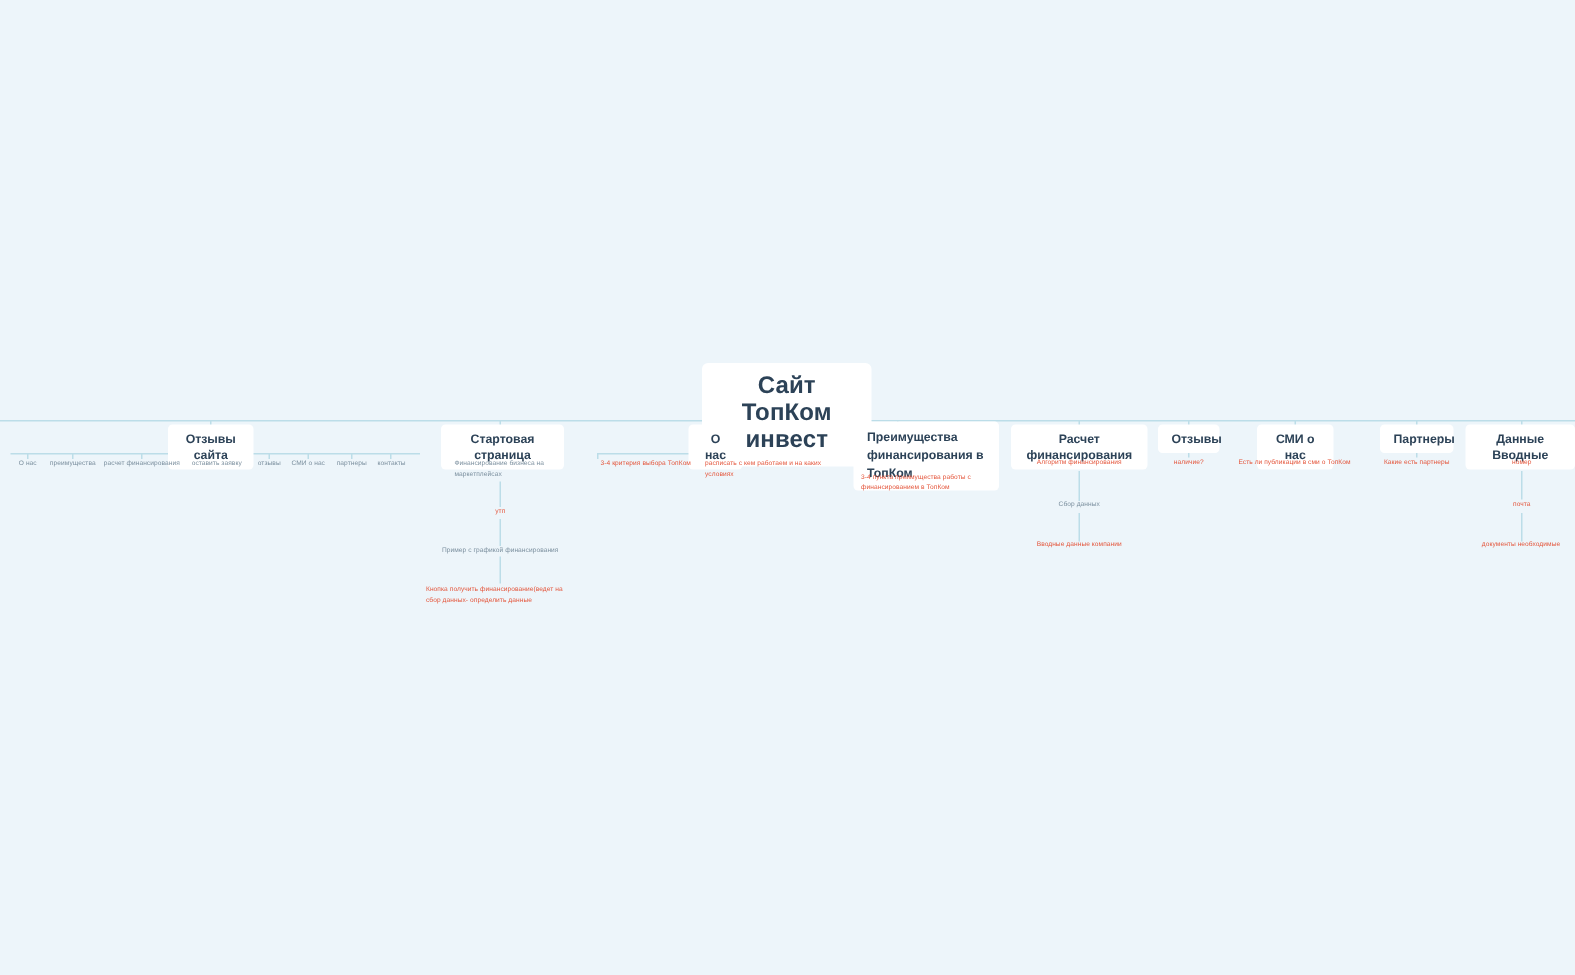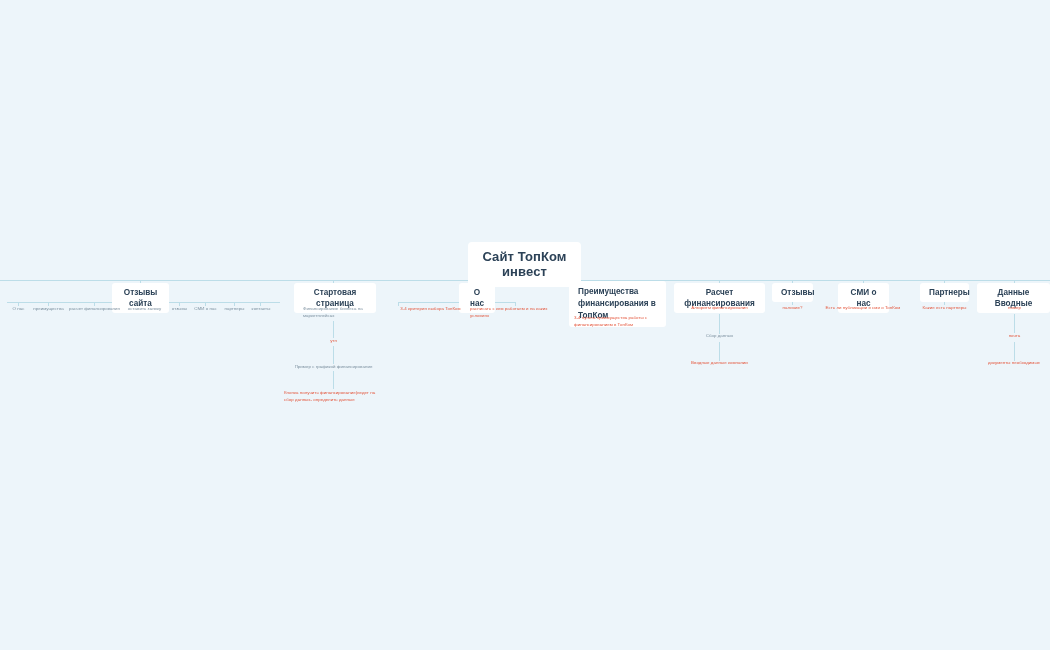--- a/index.html
+++ b/index.html
@@ -29,21 +29,21 @@
   
   .node {
     position: absolute;
     box-sizing: border-box;
     white-space: pre-line;
   }
 
   .node-root {
     background: #ffffff;
     color: #2c4257;
-    font-size: 13px;
+    font-size: 16px;
     font-weight: bold;
     border-radius: 4px;
     padding: 7px 14px 8px 14px;
     letter-spacing: .1px;
     text-align: center;
     box-shadow: 0 0 0 0 rgba(0,0,0,0);
   }
 
   .node-l2 {
     background: #ffffff;

